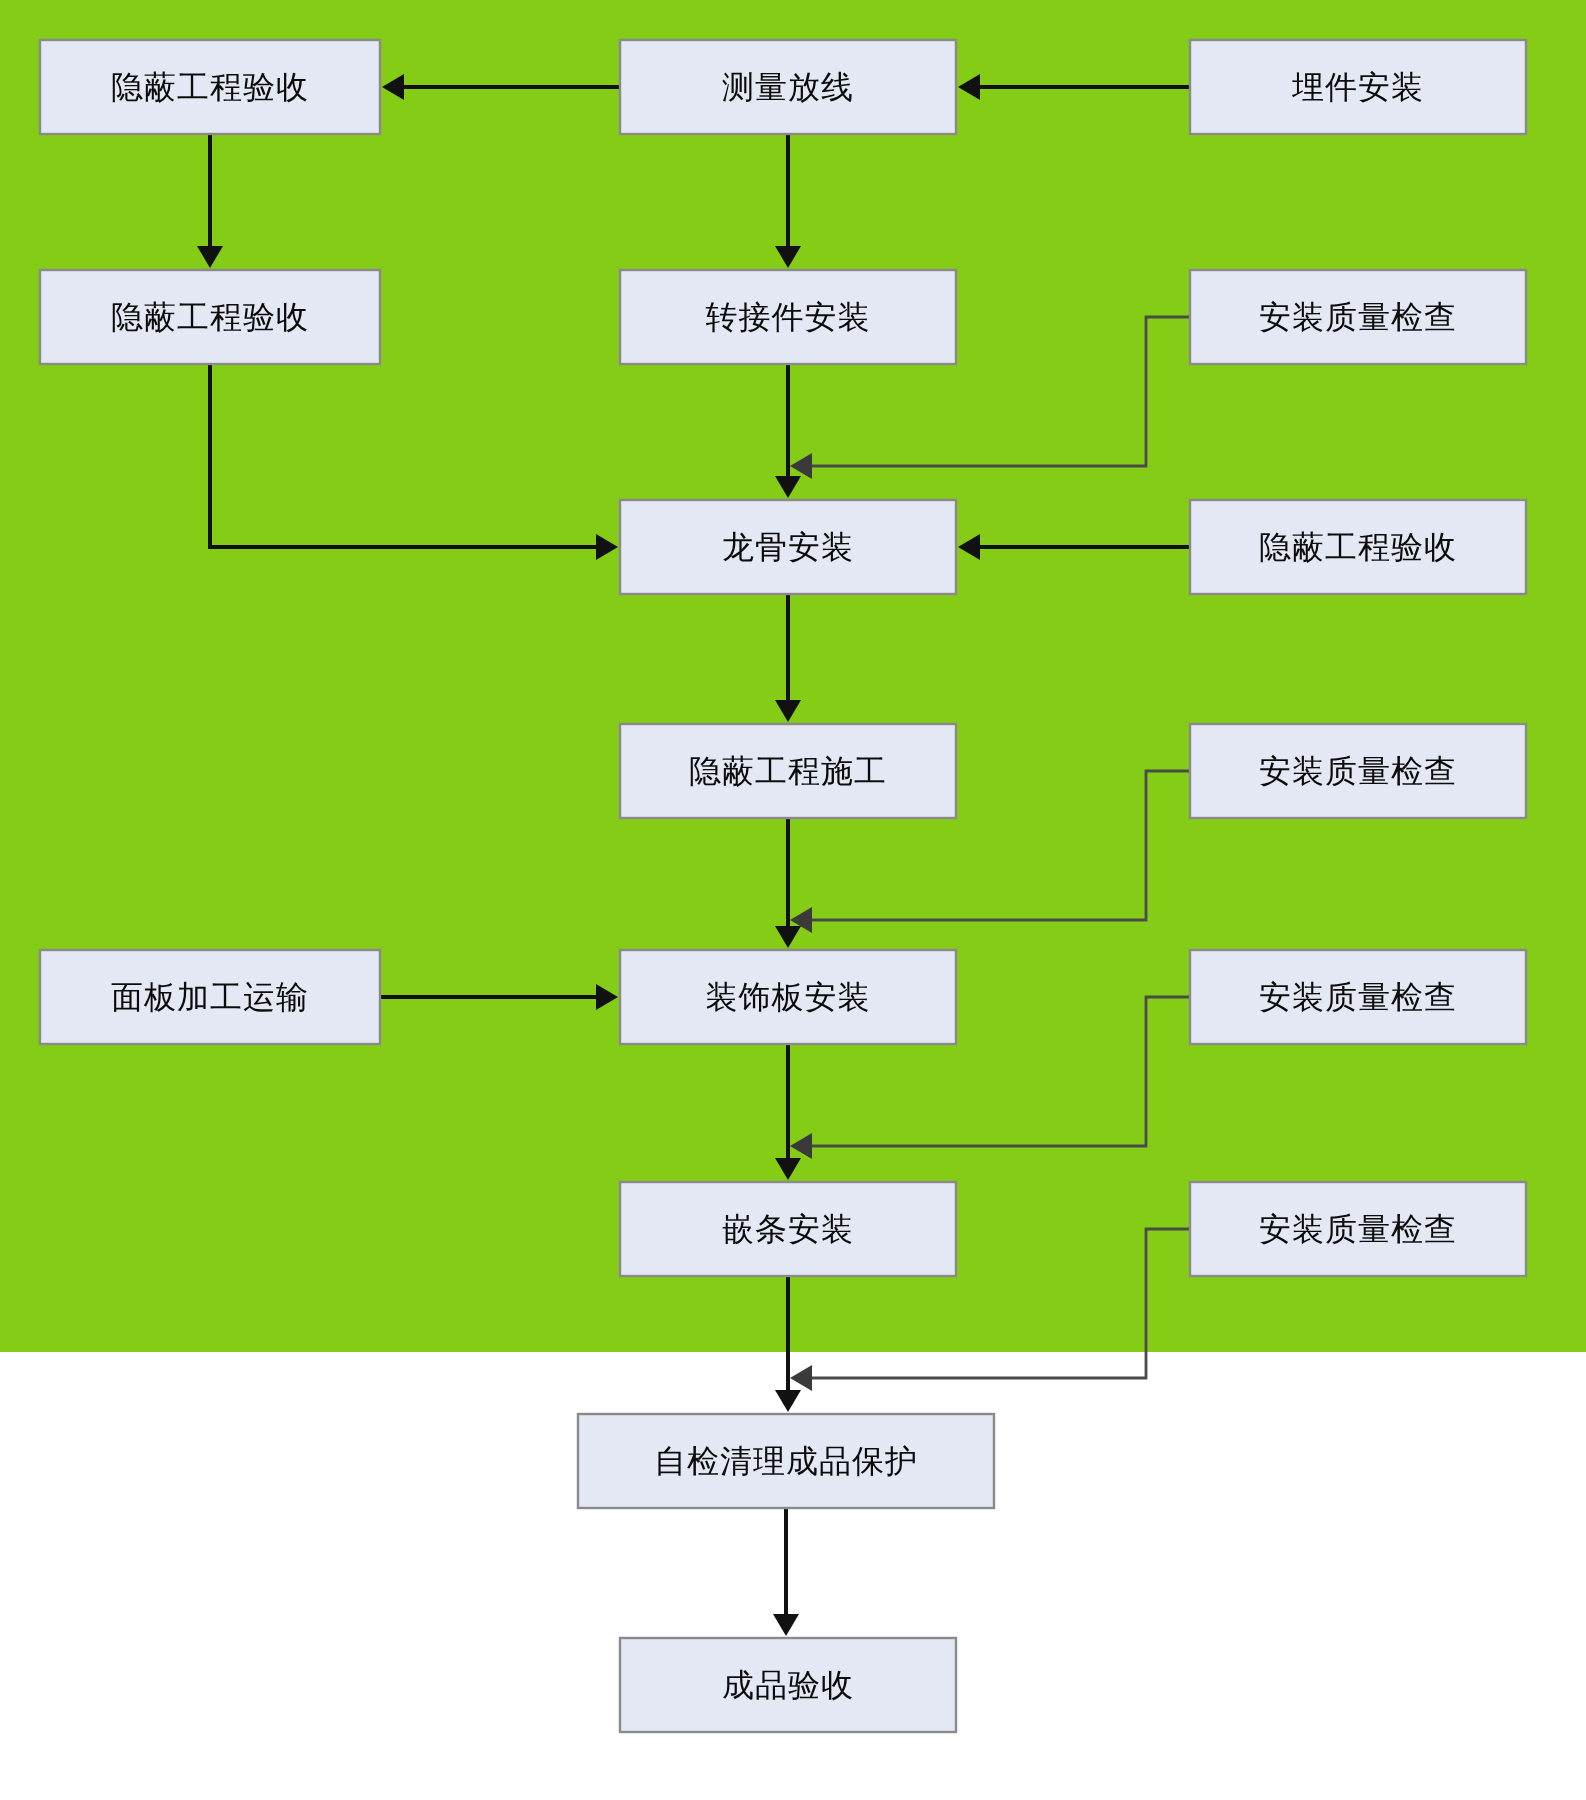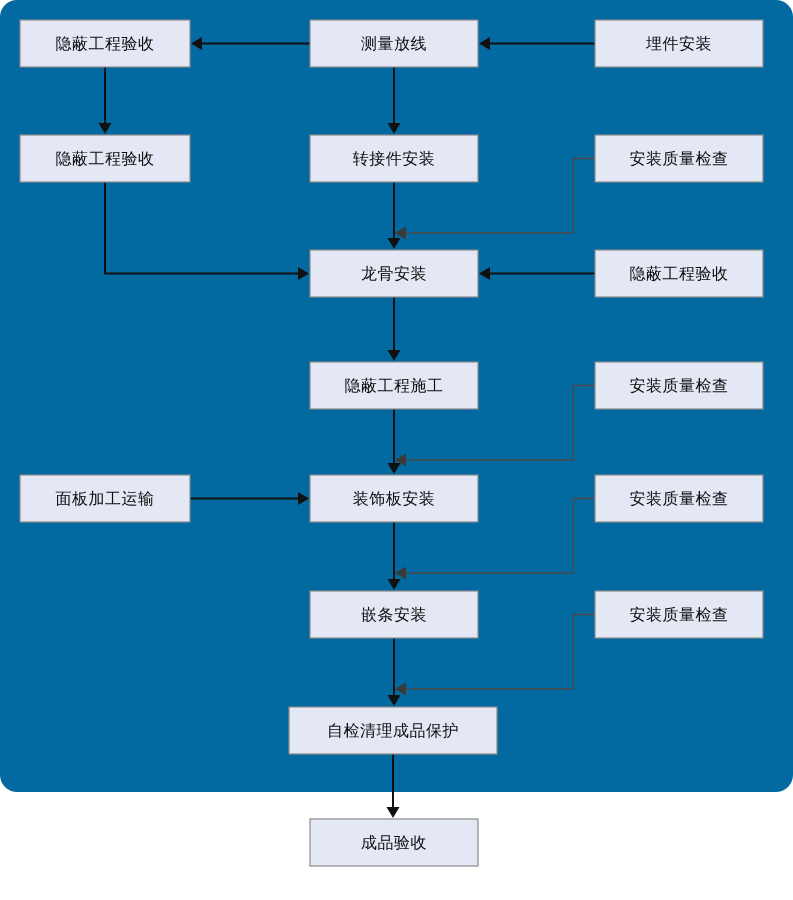--- a/index.html
+++ b/index.html
@@ -10,23 +10,22 @@
   }
   body {
     width: 793px;
     height: 900px;
     font-family: "DejaVu Sans", "Liberation Sans", sans-serif;
     overflow: hidden;
   }
   #flowchart-root {
     position: relative;
     width: 793px;
-    height: 792px;
-    background: #0369a1;
-    border-radius: 17px;
+    height: 676px;
+    background: #84cc16;
   }
   svg#flow-svg {
     position: absolute;
     top: 0;
     left: 0;
     width: 793px;
     height: 900px;
     display: block;
   }
   .node-rect {

